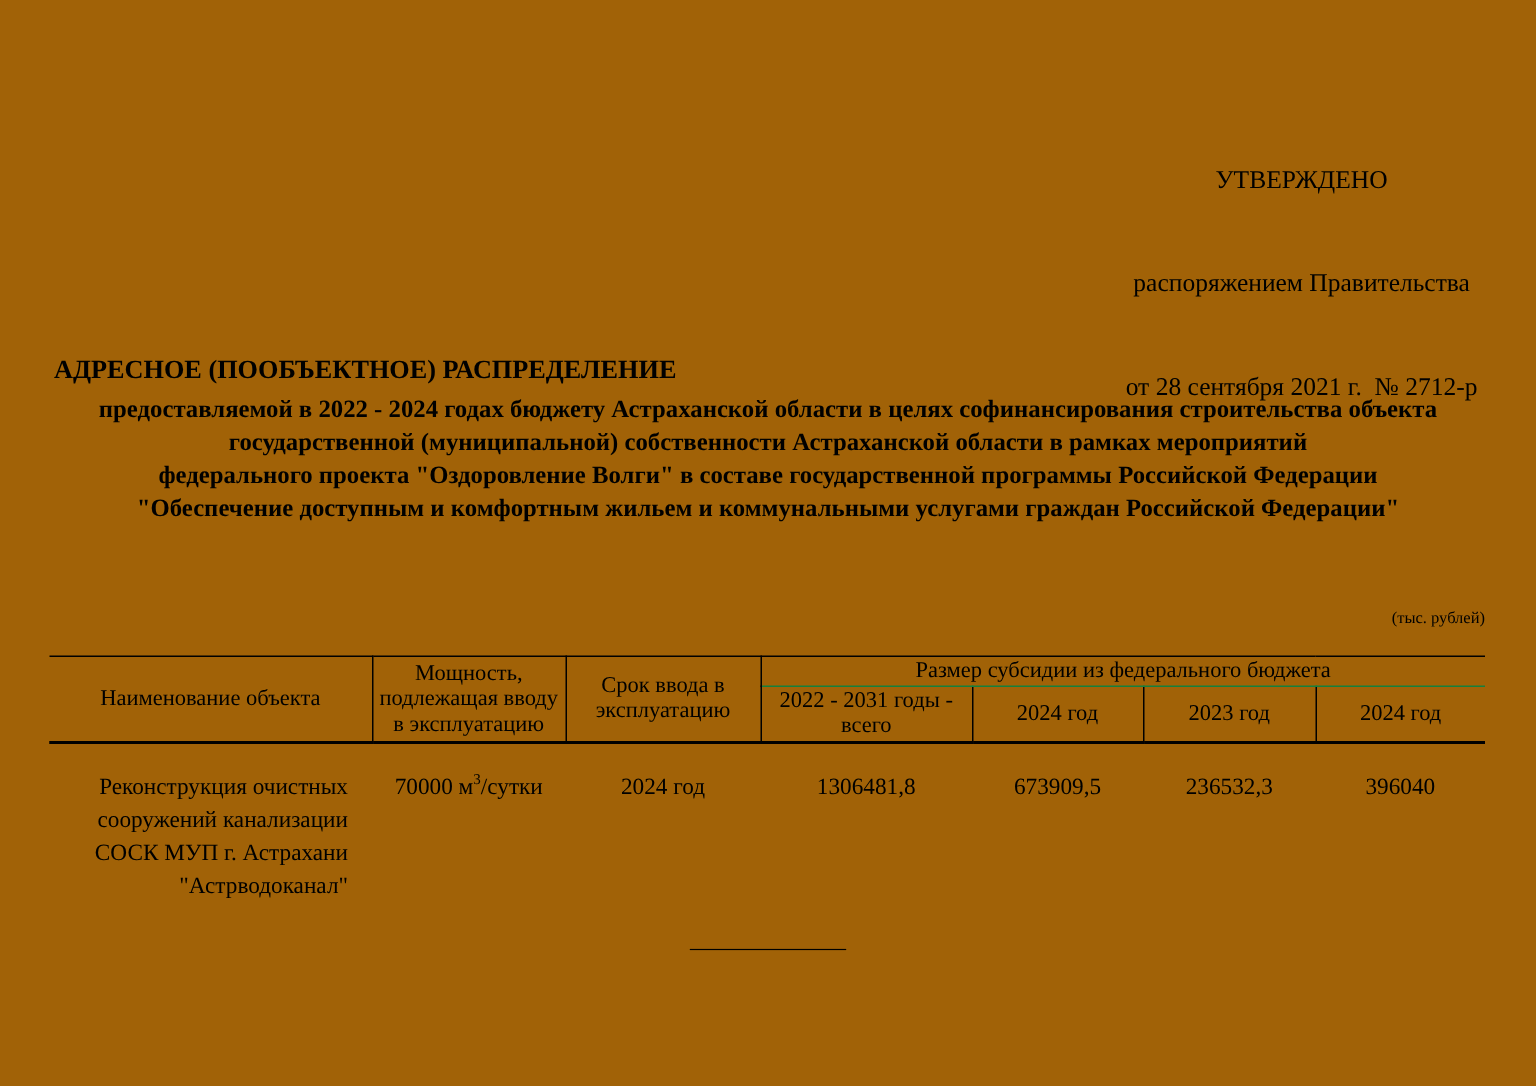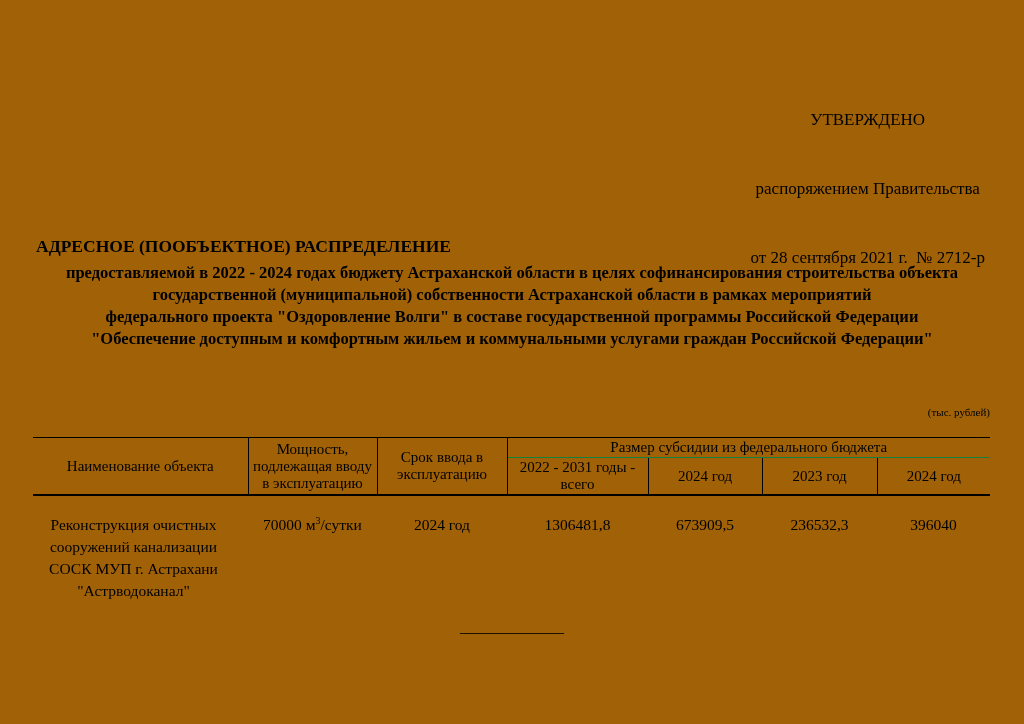--- a/index.html
+++ b/index.html
@@ -77,21 +77,21 @@
   .subsidy-table thead tr.sub-row th { height: 34px; }
   .subsidy-table td {
     border: none;
     vertical-align: top;
     text-align: center;
     padding-top: 18px;
     font-size: 15.5px;
     line-height: 22px;
   }
   .subsidy-table td.name-cell {
-    text-align: center;
+    text-align: right;
     padding-left: 2px;
     padding-right: 16px;
   }
   .subsidy-table sup {
     font-size: 10px;
     vertical-align: super;
     line-height: 0;
   }
   .footer-divider {
     position: absolute;

